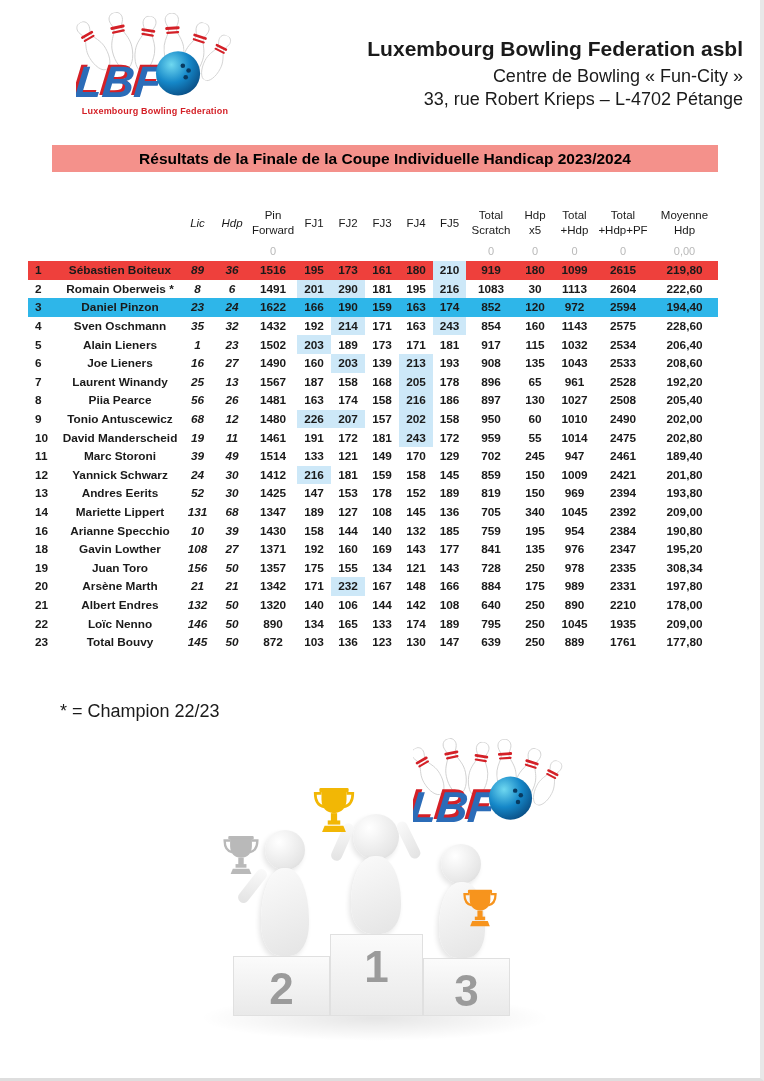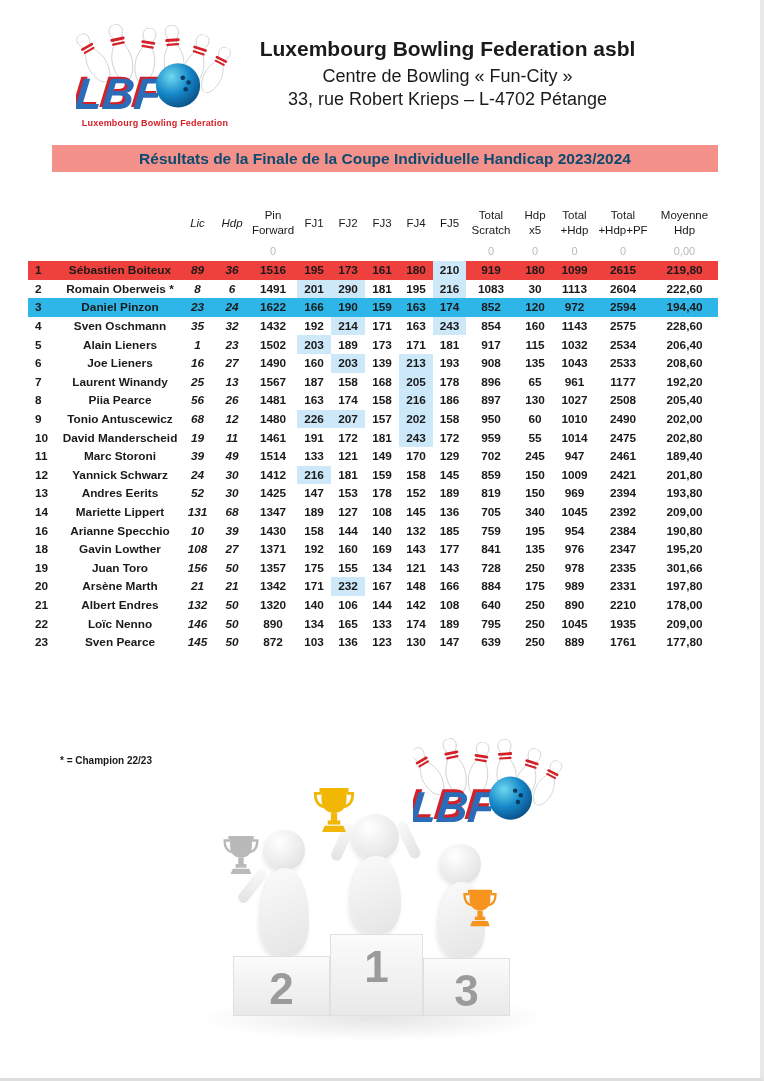--- a/index.html
+++ b/index.html
@@ -7,44 +7,44 @@
     --score-highlight:#CDE8F8; --link-blue:#2467AE; --logo-red:#D42027; --logo-blue:#2B6CB8;
   }
   *{box-sizing:border-box;}
   html,body{margin:0;padding:0;}
   body{
     position:relative;width:764px;height:1081px;background:#ffffff;
     font-family:"Liberation Sans",sans-serif;color:#1a1a1a;overflow:hidden;
     border-right:4px solid #e8e8e8;border-bottom:3px solid #dedede;
   }
   
-  .hdr-logo{position:absolute;left:76px;top:24px;width:158px;height:112px;}
+  .hdr-logo{position:absolute;left:76px;top:12px;width:158px;height:112px;}
   .hdr-logo .caption{font-size:9px;font-weight:bold;color:var(--logo-red);text-align:center;margin-top:-6px;letter-spacing:.2px;}
-  .hdr-text{position:absolute;left:145px;top:36px;width:605px;text-align:center;line-height:1.25;}
+  .hdr-text{position:absolute;left:138px;top:36px;width:605px;text-align:right;line-height:1.25;}
   .org-name{font-size:21px;font-weight:bold;margin-bottom:3px;}
   .addr{font-size:18px;}
   .links{font-size:13px;color:var(--link-blue);margin-top:1px;}
   .links a{color:var(--link-blue);text-decoration:underline;cursor:pointer;}
   .links .sep{color:var(--link-blue);}
   
   .banner{position:absolute;left:52px;top:145px;width:666px;height:27px;background:var(--banner-bg);
-    text-align:center;line-height:27px;font-size:15.5px;font-weight:bold;color:#0c4a6e;}
+    text-align:center;line-height:27px;font-size:15.5px;font-weight:bold;color:#000000;}
   
   .results{position:absolute;left:28px;top:205px;width:690px;border-collapse:collapse;table-layout:fixed;}
   .results th,.results td{padding:0;margin:0;text-align:center;overflow:hidden;white-space:nowrap;}
   .results thead th{font-size:11.5px;font-weight:normal;height:36px;vertical-align:middle;line-height:1.28;}
   .results .zero td{height:20px;font-size:11px;color:#b9b9b9;font-weight:normal;}
   .results tbody td{height:18.6px;font-size:11.8px;font-weight:bold;}
   .results td.rank{text-align:left;padding-left:7px;}
   .results .it{font-style:italic;}
   .results tbody tr.band-red td{background:var(--row-red);}
   .results tbody tr.band-blue td{background:var(--row-blue);}
   .results tbody td.hl{background:var(--score-highlight) !important;margin-left:22px;}
   
-  .footnote{position:absolute;left:60px;top:755px;font-size:10px;font-weight:bold;}
+  .footnote{position:absolute;left:60px;top:701px;font-size:18px;font-weight:normal;}
   
   .podium{position:absolute;left:165px;top:738px;width:420px;height:312px;}
   .podium-logo{position:absolute;left:248px;top:0;width:150px;height:94px;}
   .ground{position:absolute;left:20px;top:255px;width:380px;height:50px;border-radius:50%;
     background:radial-gradient(ellipse at center,rgba(0,0,0,.10),rgba(0,0,0,0) 65%);}
   .box{position:absolute;background:linear-gradient(180deg,#fbfbfb,#e9e9e9);border:1px solid #e0e0e0;
     display:flex;align-items:flex-start;justify-content:center;}
   .box .step-num{color:#9b9b9b;font-weight:bold;font-size:44px;line-height:1;margin-top:10px;}
   .box2{left:68px;top:218px;width:97px;height:60px;}
   .box1{left:165px;top:196px;width:93px;height:82px;}
@@ -323,21 +323,21 @@
         <td class="it">13</td>
         <td>1567</td>
         <td>187</td>
         <td>158</td>
         <td>168</td>
         <td class="hl">205</td>
         <td>178</td>
         <td>896</td>
         <td>65</td>
         <td>961</td>
-        <td>1177</td>
+        <td>2528</td>
         <td>192,20</td>
       </tr>
       <tr>
         <td class="rank">8</td>
         <td>Piia Pearce</td>
         <td class="it">56</td>
         <td class="it">26</td>
         <td>1481</td>
         <td>163</td>
         <td>174</td>
@@ -494,21 +494,21 @@
         <td>1357</td>
         <td>175</td>
         <td>155</td>
         <td>134</td>
         <td>121</td>
         <td>143</td>
         <td>728</td>
         <td>250</td>
         <td>978</td>
         <td>2335</td>
-        <td>301,66</td>
+        <td>308,34</td>
       </tr>
       <tr>
         <td class="rank">20</td>
         <td>Arsène Marth</td>
         <td class="it">21</td>
         <td class="it">21</td>
         <td>1342</td>
         <td>171</td>
         <td class="hl">232</td>
         <td>167</td>
@@ -549,21 +549,21 @@
         <td>174</td>
         <td>189</td>
         <td>795</td>
         <td>250</td>
         <td>1045</td>
         <td>1935</td>
         <td>209,00</td>
       </tr>
       <tr>
         <td class="rank">23</td>
-        <td>Sven Pearce</td>
+        <td>Total Bouvy</td>
         <td class="it">145</td>
         <td class="it">50</td>
         <td>872</td>
         <td>103</td>
         <td>136</td>
         <td>123</td>
         <td>130</td>
         <td>147</td>
         <td>639</td>
         <td>250</td>

